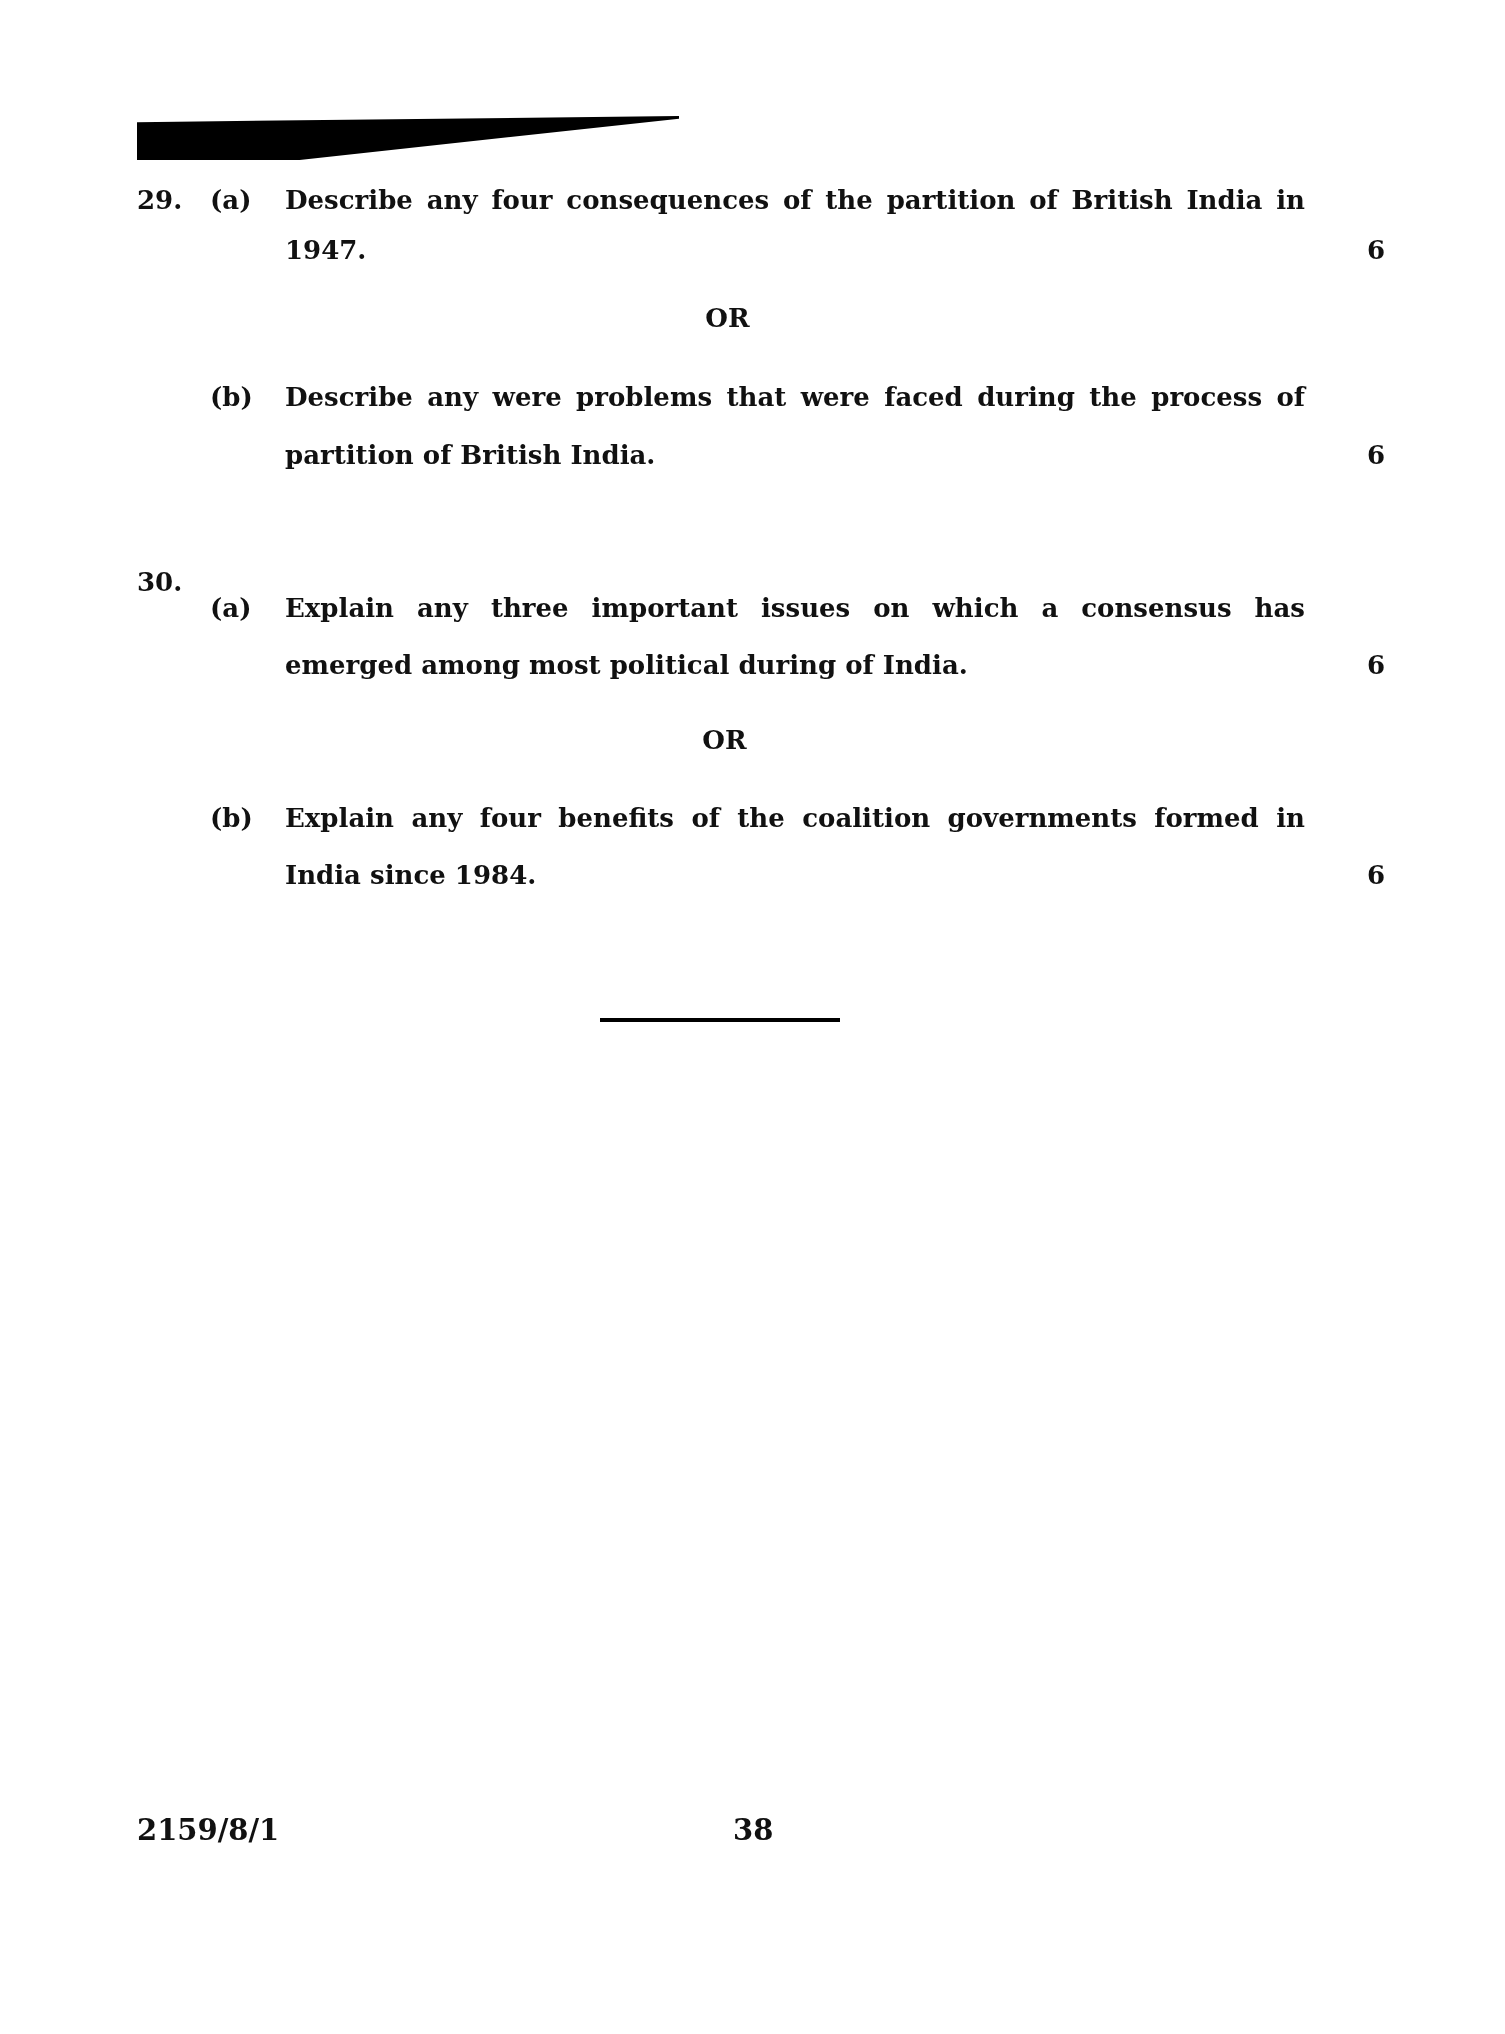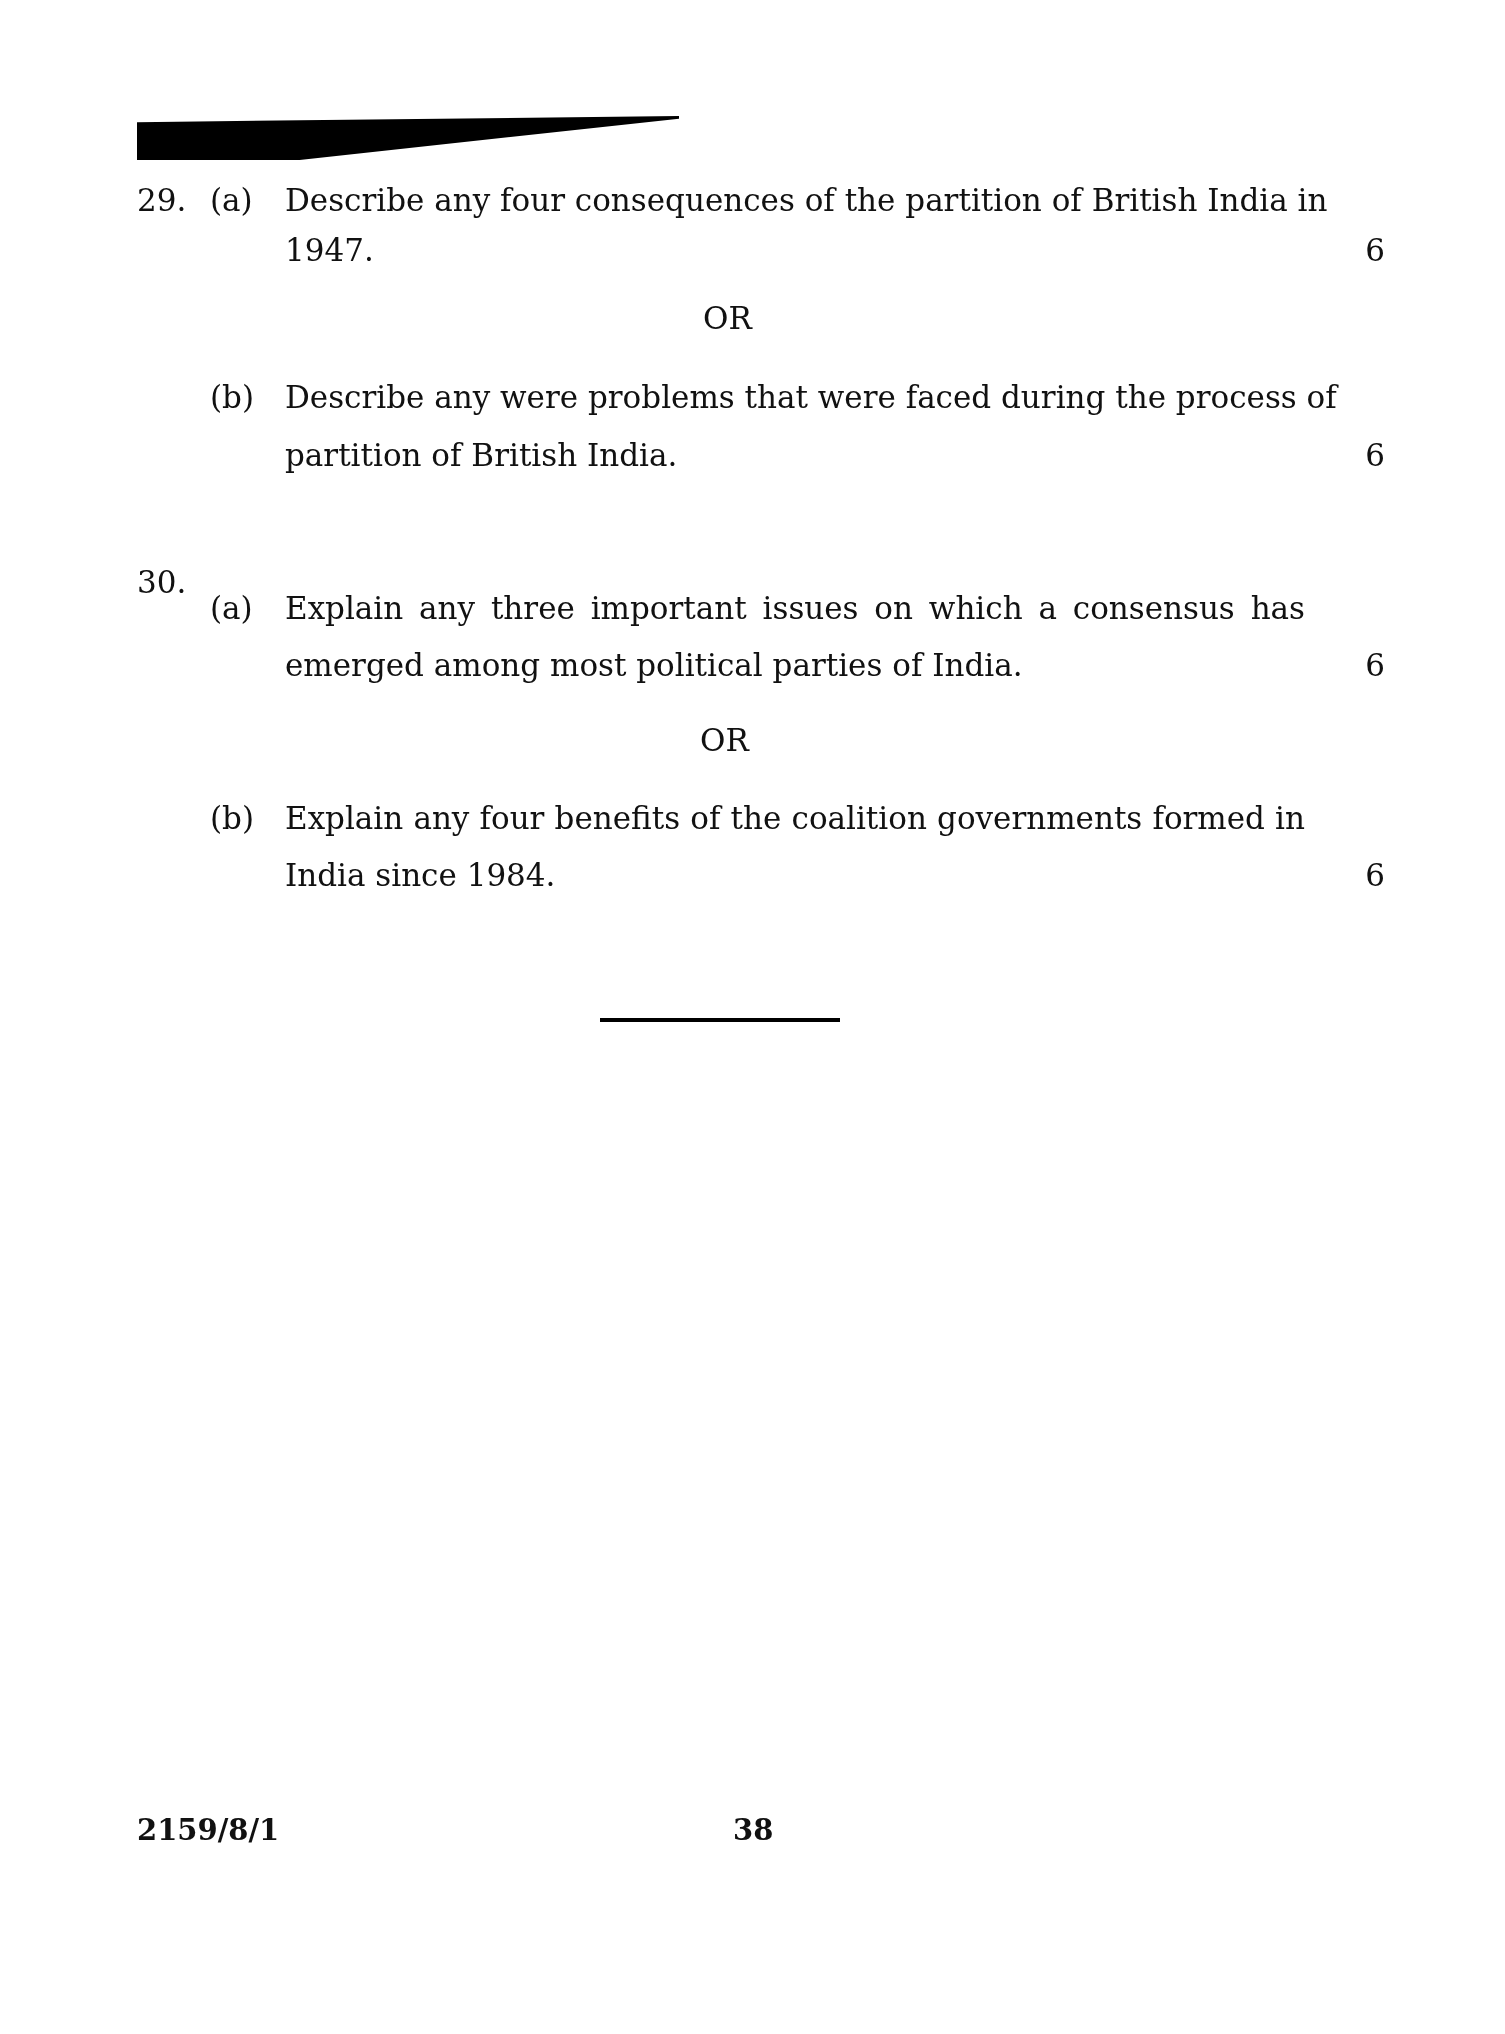--- a/index.html
+++ b/index.html
@@ -7,21 +7,21 @@
       width: 1505px; height: 2034px; position: relative; overflow: hidden;
       font-family: "DejaVu Serif", "Liberation Serif", serif;
       color: #111111;
     }
     .redact {
       position: absolute; left: 137px; top: 116px; width: 542px; height: 44px;
       background: #000;
       clip-path: polygon(0 14%, 100% 0, 100% 6%, 30% 100%, 0 100%);
     }
     .line {
-      position: absolute; font-size: 31px; font-weight: normal; line-height: 36px;
+      position: absolute; font-size: 26px; font-weight: bold; line-height: 36px;
       white-space: nowrap; letter-spacing: 0px;
     }
     .qnum { left: 137px; }
     .part { left: 210px; }
     .text { left: 285px; width: 1020px; text-align: justify; text-align-last: justify; }
     .text.last { text-align-last: left; }
     .marks { left: 1355px; width: 30px; text-align: right; }
     .or { left: 0; width: 1505px; text-align: center; }
     .divider {
       position: absolute; left: 600px; top: 1018px; width: 240px; height: 4px;
@@ -46,21 +46,21 @@
   <div class="line part" style="top:379px;">(b)</div>
   <div class="line text" style="top:379px;">Describe any were problems that were faced during the process of</div>
   <div class="line text last" style="top:437px;">partition of British India.</div>
   <div class="line marks" style="top:437px;">6</div>
 </div>
 
 <div>
   <div class="line qnum" style="top:564px;">30.</div>
   <div class="line part" style="top:590px;">(a)</div>
   <div class="line text" style="top:590px;">Explain any three important issues on which a consensus has</div>
-  <div class="line text last" style="top:647px;">emerged among most political parties of India.</div>
+  <div class="line text last" style="top:647px;">emerged among most political during of India.</div>
   <div class="line marks" style="top:647px;">6</div>
 
   <div class="line or" style="top:722px; left:-28px;">OR</div>
 
   <div class="line part" style="top:800px;">(b)</div>
   <div class="line text" style="top:800px;">Explain any four benefits of the coalition governments formed in</div>
   <div class="line text last" style="top:857px;">India since 1984.</div>
   <div class="line marks" style="top:857px;">6</div>
 </div>
 

